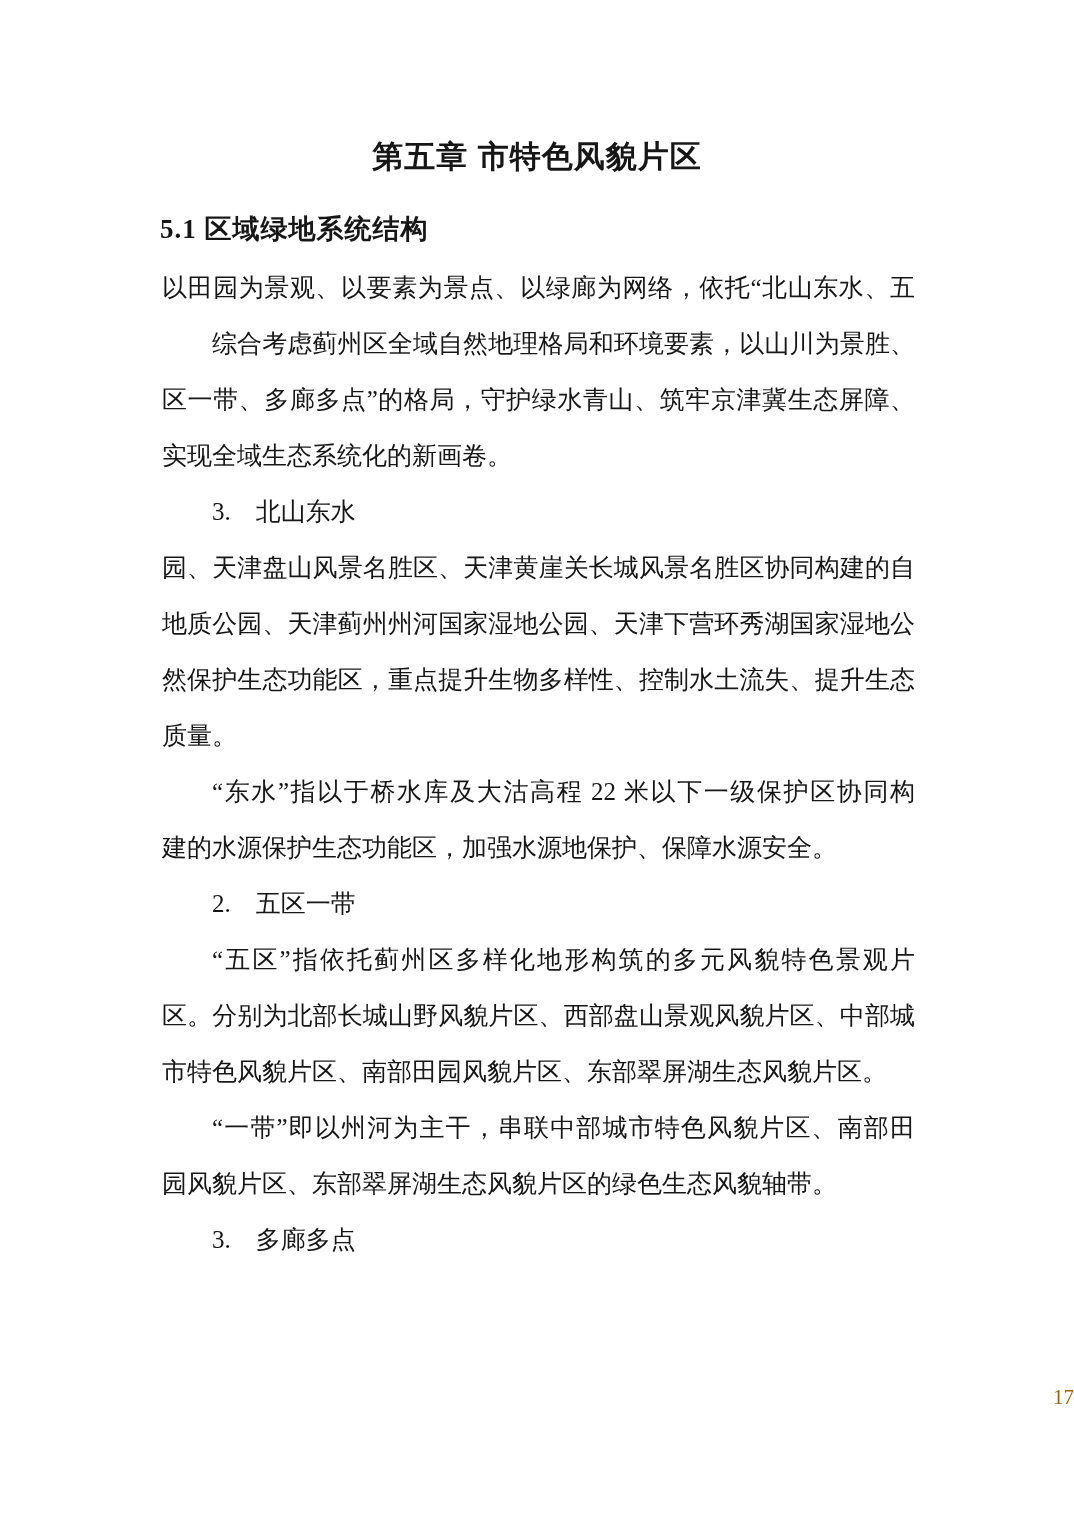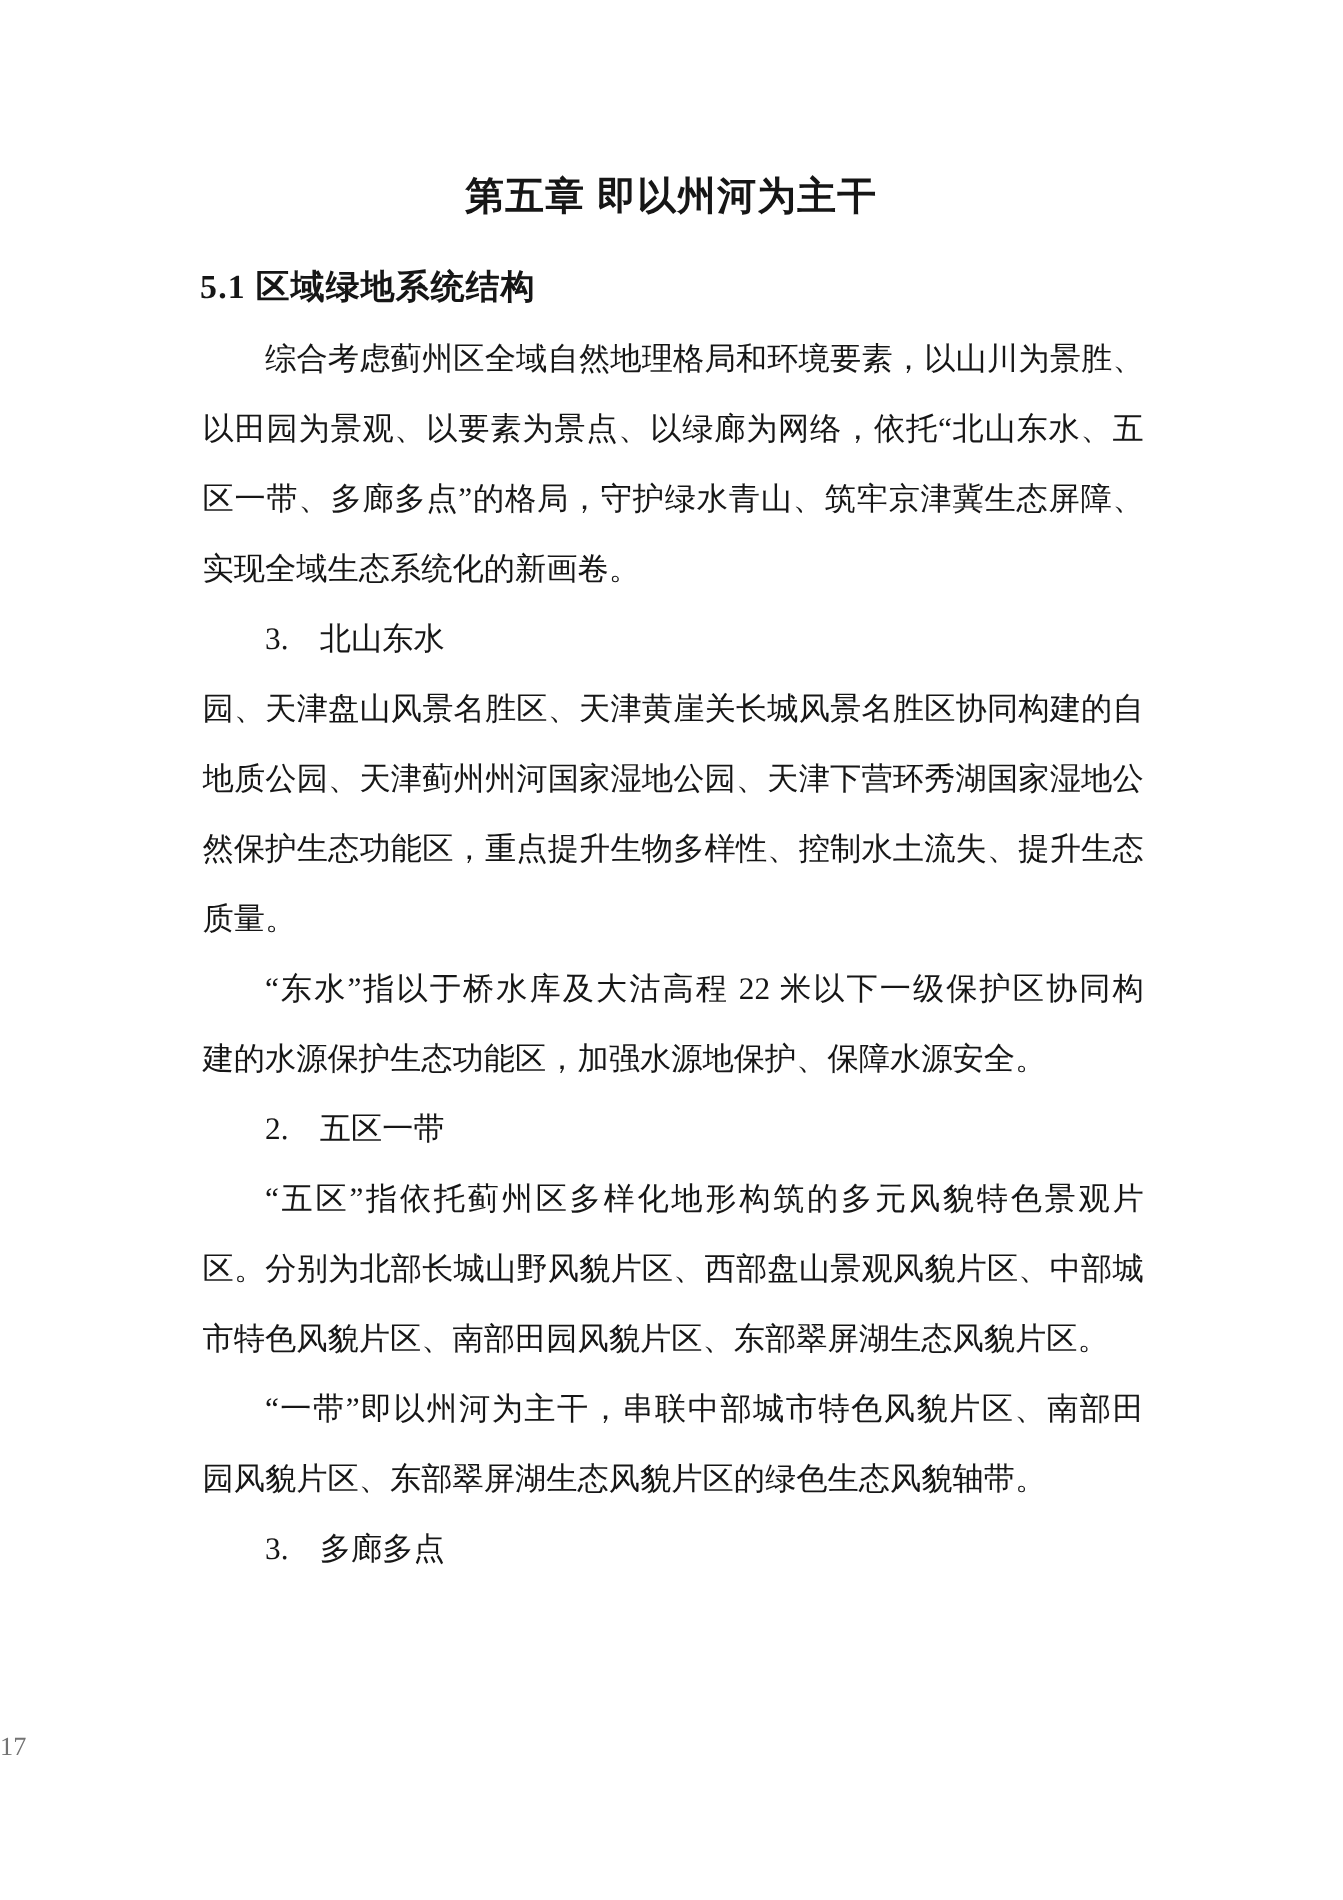--- a/index.html
+++ b/index.html
@@ -41,39 +41,39 @@
     overflow: hidden;
   }
   .line.fill { text-align-last: justify; }
   .line.end  { text-align-last: left; }
   .line.indent { text-indent: 50px; }
   .page-number {
     position: absolute;
     top: 1382px;
     left: 0;
     width: 100%;
-    text-align: left;
+    text-align: right;
     font-size: 21px;
     line-height: 30px;
-    color: #737373;
+    color: #a16207;
   }
 </style>
 </head>
 <body>
 
 <div class="doc-page">
 
-  <h1 class="chapter-title">第五章 即以州河为主干</h1>
+  <h1 class="chapter-title">第五章 市特色风貌片区</h1>
 
   <h2 class="section-heading">5.1 区域绿地系统结构</h2>
 
   <div class="body-text">
 
+    <div class="line fill">以田园为景观、以要素为景点、以绿廊为网络，依托“北山东水、五</div>
     <div class="line fill indent">综合考虑蓟州区全域自然地理格局和环境要素，以山川为景胜、</div>
-    <div class="line fill">以田园为景观、以要素为景点、以绿廊为网络，依托“北山东水、五</div>
     <div class="line fill">区一带、多廊多点”的格局，守护绿水青山、筑牢京津冀生态屏障、</div>
     <div class="line end">实现全域生态系统化的新画卷。</div>
 
     <div class="line end indent">3.　北山东水</div>
 
     <div class="line fill">园、天津盘山风景名胜区、天津黄崖关长城风景名胜区协同构建的自</div>
     <div class="line fill">地质公园、天津蓟州州河国家湿地公园、天津下营环秀湖国家湿地公</div>
     <div class="line fill">然保护生态功能区，重点提升生物多样性、控制水土流失、提升生态</div>
     <div class="line end">质量。</div>
 

